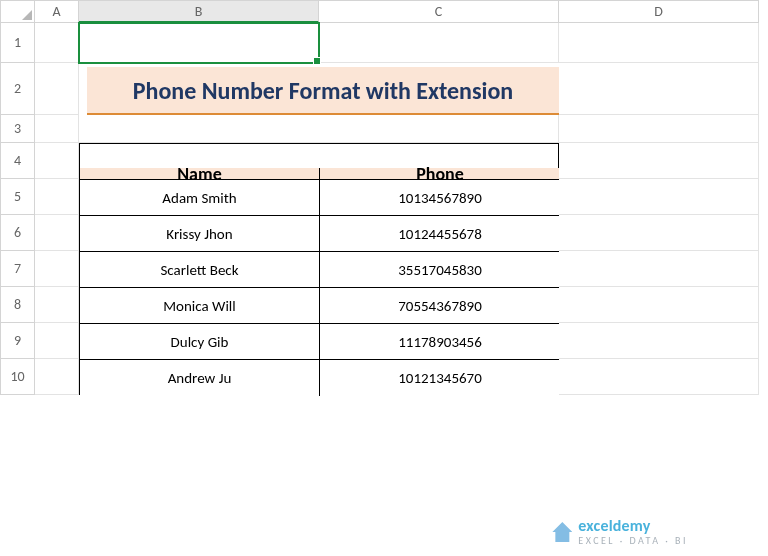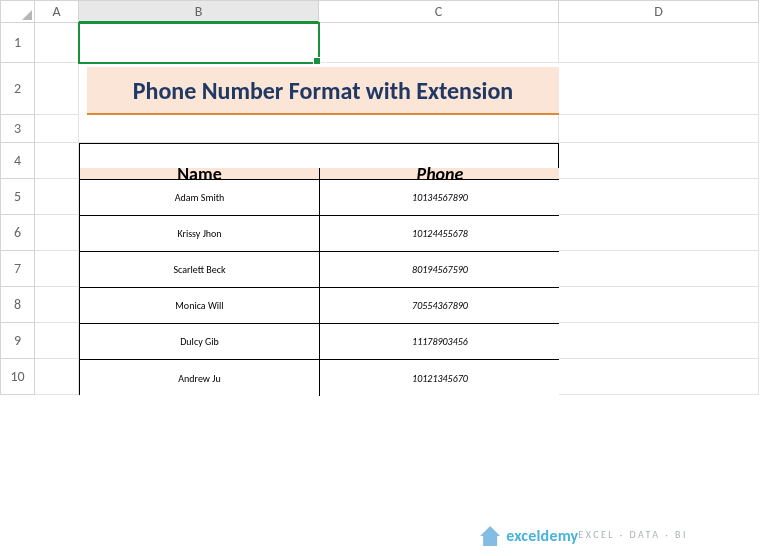--- a/index.html
+++ b/index.html
@@ -84,50 +84,50 @@
     display: grid;
     grid-template-columns: 240px 240px;
     grid-template-rows: 36px repeat(6, 36px);
   }
   .tbl > div{
     border-right: 1px solid #000;
     border-bottom: 1px solid #000;
     display:flex;
     align-items:center;
     justify-content:center;
-    font-size:10px;
+    font-size:15px;
     color:#000;
     background:#fff;
   }
   .tbl > .hd{
     background:#fbe5d6;
     font-weight:700;
     font-size:18px;
     margin-top:24px;
   }
-  .tbl > div:nth-child(2n){ border-right:none;font-style:italic; }
+  .tbl > div:nth-child(2n){ border-right:none; }
   .tbl > div:nth-last-child(-n+2){ border-bottom:none; }
 
   .watermark{
     position:absolute;
     right:80px;
     bottom:10px;
     display:flex;
     align-items:center;
     gap:6px;
     opacity:.85;
   }
   .watermark .logo{
     width:20px;height:20px;
     background:#6fb2e0;
     position:relative;
     clip-path: polygon(0 50%, 50% 0, 100% 50%, 85% 50%, 85% 100%, 15% 100%, 15% 50%);
   }
   .watermark .txt{
-    display:flex;flex-direction:row;line-height:1;
+    display:flex;flex-direction:column;line-height:1;
   }
   .watermark .brand{
     color:#2aa5d6;font-weight:600;font-size:16px;letter-spacing:.2px;
   }
   .watermark .tag{
     color:#9aa4ad;font-size:10px;letter-spacing:2.5px;margin-top:2px;
   }
 </style>
 </head>
 <body>
@@ -162,21 +162,21 @@
   <div class="rowhdr">4</div>
   <div class="cell"></div>
   <div class="tbl">
     <div class="hd">Name</div>
     <div class="hd">Phone</div>
     <div>Adam Smith</div>
     <div>10134567890</div>
     <div>Krissy Jhon</div>
     <div>10124455678</div>
     <div>Scarlett Beck</div>
-    <div>80194567590</div>
+    <div>35517045830</div>
     <div>Monica Will</div>
     <div>70554367890</div>
     <div>Dulcy Gib</div>
     <div>11178903456</div>
     <div>Andrew Ju</div>
     <div>10121345670</div>
   </div>
   <div class="cell"></div>
 
   <div class="rowhdr">5</div>

